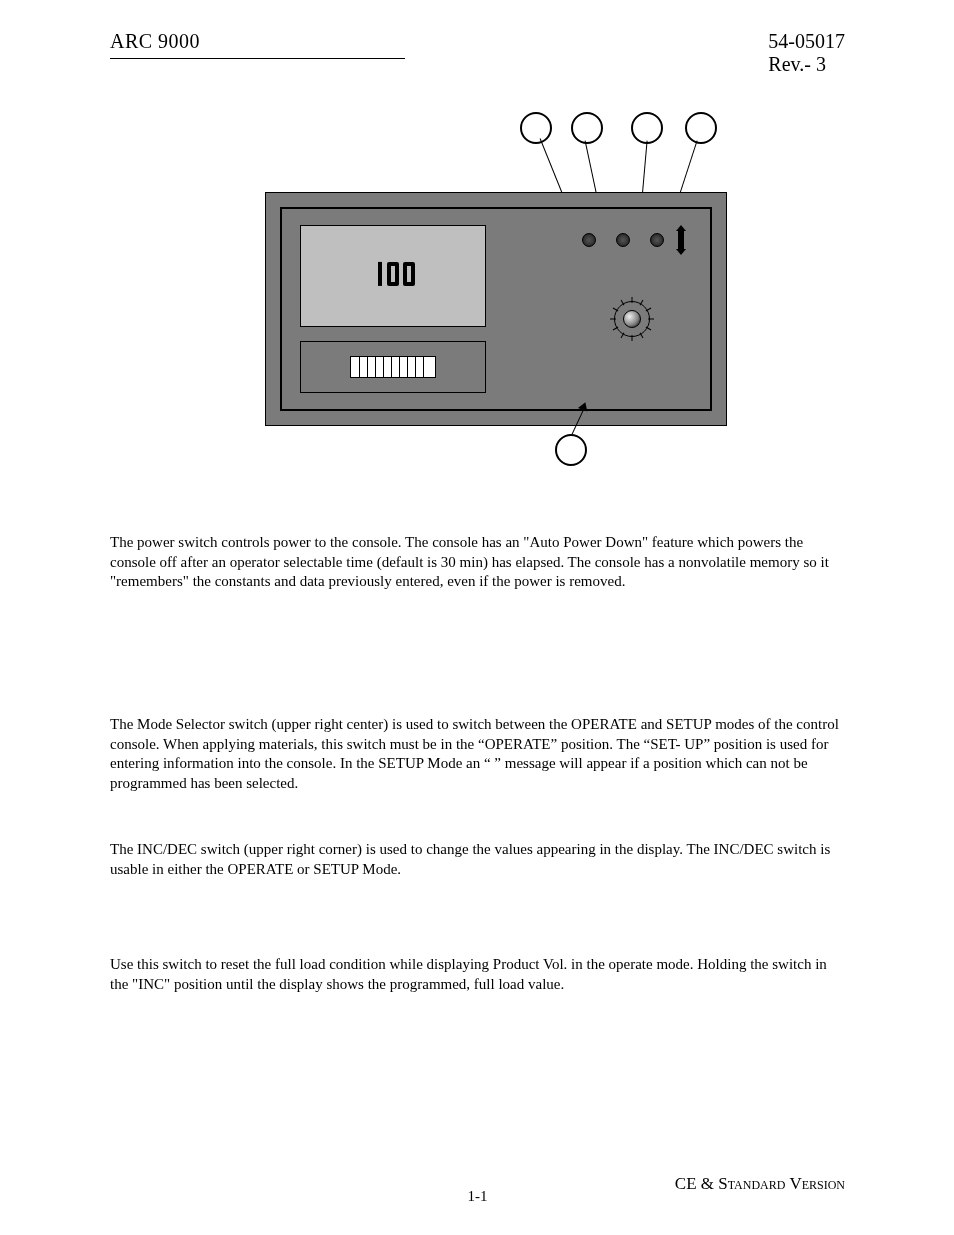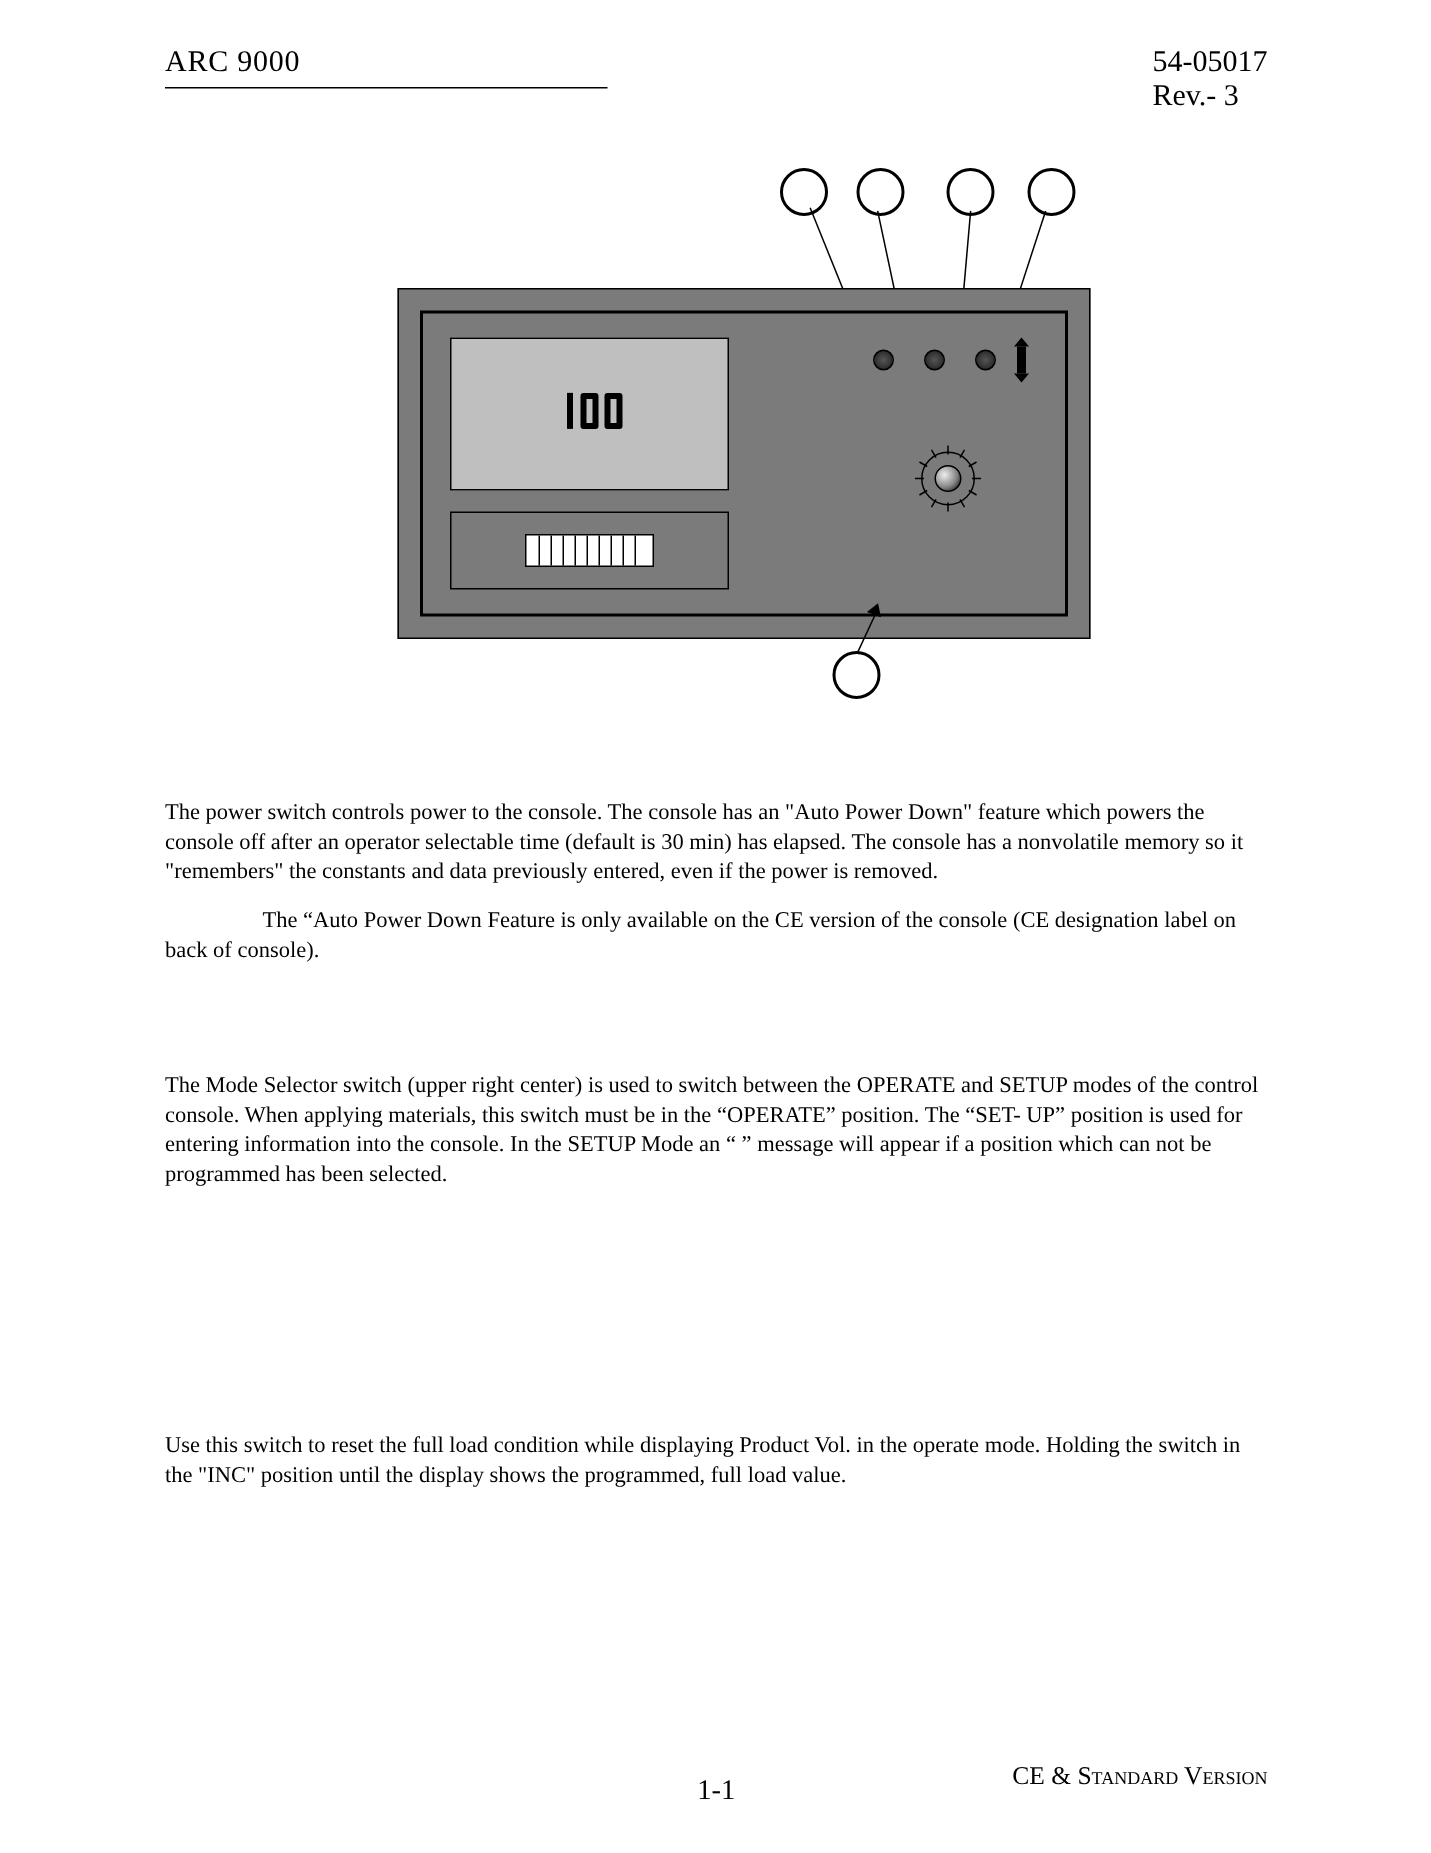--- a/index.html
+++ b/index.html
@@ -209,21 +209,21 @@
     text-align: left;
     font-family: Liberation Serif, serif;
   }
   .note-indent { text-indent: 65px; }
 
   .footer-left {
     position:absolute;
     left: 50%;
     bottom: 0;
     transform: translateX(-50%);
-    font-size: 19px;
+    font-size: 15px;
   }
   .footer-right {
     position:absolute;
     right:0;
     bottom:11px;
     font-size: 17px;
   }
   .footer-right .sc { font-variant: small-caps; }
 </style>
 </head>
@@ -307,22 +307,22 @@
       </div>
     </div>
 
     <div class="callout" style="left:290px; top:322px;"></div>
     <div class="lead" style="left:307px; top:322px; width:30px; transform:rotate(-65deg);"></div>
     <div class="arrowhead" style="left:314px; top:290px; transform:rotate(200deg);"></div>
 
   </div>
 
   <p class="para" style="top:488px;">The power switch controls power to the console. The console has an "Auto Power Down" feature which powers the console off after an operator selectable time (default is 30 min) has elapsed. The console has a nonvolatile memory so it "remembers" the constants and data previously entered, even if the power is removed.</p>
-  <p class="para note-indent" style="top:560px;">The “Auto Power Down Feature is only available on the CE version of the console (CE designation label on back of console).</p>
   <p class="para" style="top:670px;">The Mode Selector switch (upper right center) is used to switch between the OPERATE and SETUP modes of the control console.  When applying materials, this switch must be in the “OPERATE” position.  The “SET- UP” position is used for entering information into the console.  In the SETUP Mode an “      ” message will appear if a position which can not be programmed has been selected.</p>
+  <p class="para" style="top:795px;">The INC/DEC switch (upper right corner) is used to change the values appearing in the display.  The INC/DEC switch is usable in either the OPERATE or SETUP Mode.</p>
   <p class="para" style="top:910px;">Use this switch to reset the full load condition while displaying Product Vol. in the operate mode.  Holding the switch in the "INC" position until the display shows the programmed, full load value.</p>
 
   <div class="footer-left">1-1</div>
   <div class="footer-right">
     <span class="sc">CE &amp; Standard Version</span>
   </div>
 
 </div>
 
 </body></html>

